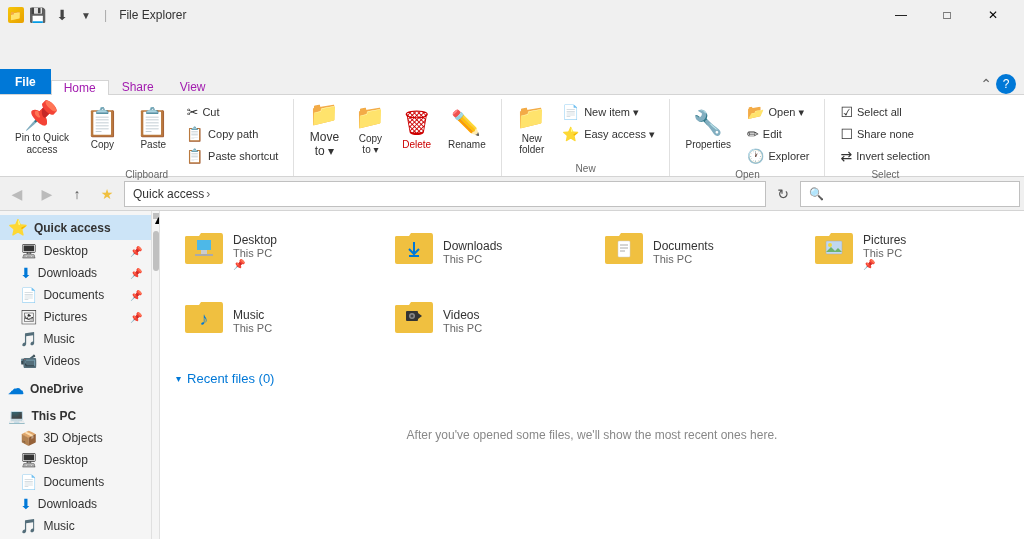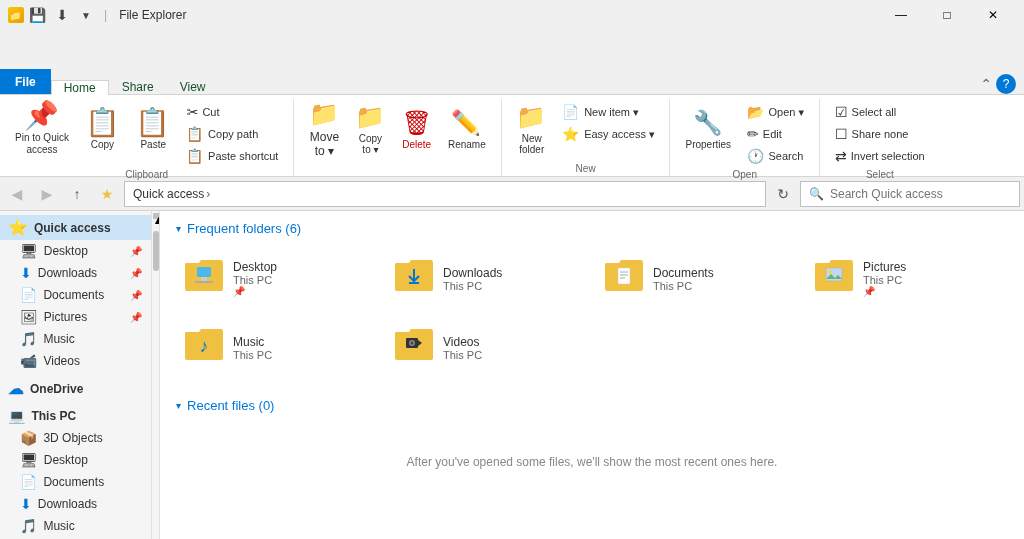--- a/index.html
+++ b/index.html
@@ -27,21 +27,21 @@
     
     .ribbon-tabs {
       display: flex; align-items: flex-end;
       background: #f0f0f0; padding-left: 0;
       border-bottom: 1px solid #d4d4d4;
       margin-top: 39px;
     }
     .ribbon-tab {
       padding: 0 12px; cursor: pointer; font-size: 12px;
       border: 1px solid transparent; border-bottom: none;
-      background: transparent; color: #14532d;
+      background: transparent; color: #a21caf;
     }
     .ribbon-tab.active {
       background: white; border-color: #d4d4d4; border-bottom-color: white;
       margin-bottom: -1px; z-index: 1;
     }
     .ribbon-tab.file-tab {
       background: #0078d7; color: white; font-weight: bold;
       padding: 5px 14px;
     }
 
@@ -315,21 +315,21 @@
         <div class="ribbon-btn-small">
           <span class="ribbon-btn-small-icon">📂</span>
           <span>Open ▾</span>
         </div>
         <div class="ribbon-btn-small">
           <span class="ribbon-btn-small-icon">✏</span>
           <span>Edit</span>
         </div>
         <div class="ribbon-btn-small">
           <span class="ribbon-btn-small-icon">🕐</span>
-          <span>Search</span>
+          <span>Explorer</span>
         </div>
       </div>
     </div>
     <div class="ribbon-group-label">Open</div>
   </div>
 
   <div class="ribbon-group" style="border-right:none;">
     <div class="ribbon-group-content">
       <div class="ribbon-btn-col" style="display:flex;flex-direction:column;gap:0;margin-top:2px;">
         <div class="ribbon-btn-small">
@@ -355,21 +355,20 @@
   <button class="nav-btn disabled">▶</button>
   <button class="nav-btn">↑</button>
   <button class="nav-btn" style="color:#f0c040;">★</button>
   <div class="address-path">
     <span>Quick access</span>
     <span class="address-path-separator"> ›</span>
   </div>
   <button class="refresh-btn">↻</button>
   <div class="search-box">
     <span style="font-size:12px;color:#888;">🔍</span>
-    <input type="text" style="border: none; outline: none; font-size: 12px; width: 100%; color: rgb(136, 136, 136);" placeholder="Search Quick access">
   </div>
 </div>
 
 <div class="main-layout" style="height: 338px;">
 
   <div class="sidebar-scroll-container">
 
     <div style="display:flex;flex-direction:row;height:100%;">
       <div class="sidebar-inner">
 
@@ -448,23 +447,20 @@
         <div style="flex:1;position:relative;width:100%;">
           <div style="width:6px;height:40px;background:#c0c0c0;border-radius:3px;position:absolute;top:10px;left:1px;"></div>
         </div>
         <div style="width:6px;height:6px;background:#c0c0c0;margin:2px 0;cursor:pointer;">▼</div>
       </div>
     </div>
   </div>
 
   <div class="content-area">
 
-    <div class="section-title">
-      <span>Frequent folders (6)</span>
-    </div>
 
     <div class="folder-grid">
 
       <div class="folder-item">
         <div class="folder-icon">
           <svg width="38" height="34" viewBox="0 0 38 34">
             <rect x="0" y="6" width="38" height="28" rx="2" fill="#f0c040"></rect>
             <path d="M0 8 Q0 6 2 6 L14 6 L16 3 L36 3 Q38 3 38 6 L38 8 Z" fill="#f0c040"></path>
             <rect x="12" y="10" width="14" height="10" fill="#4db8e8"></rect>
             <rect x="16" y="20" width="6" height="4" fill="#ccc"></rect>

